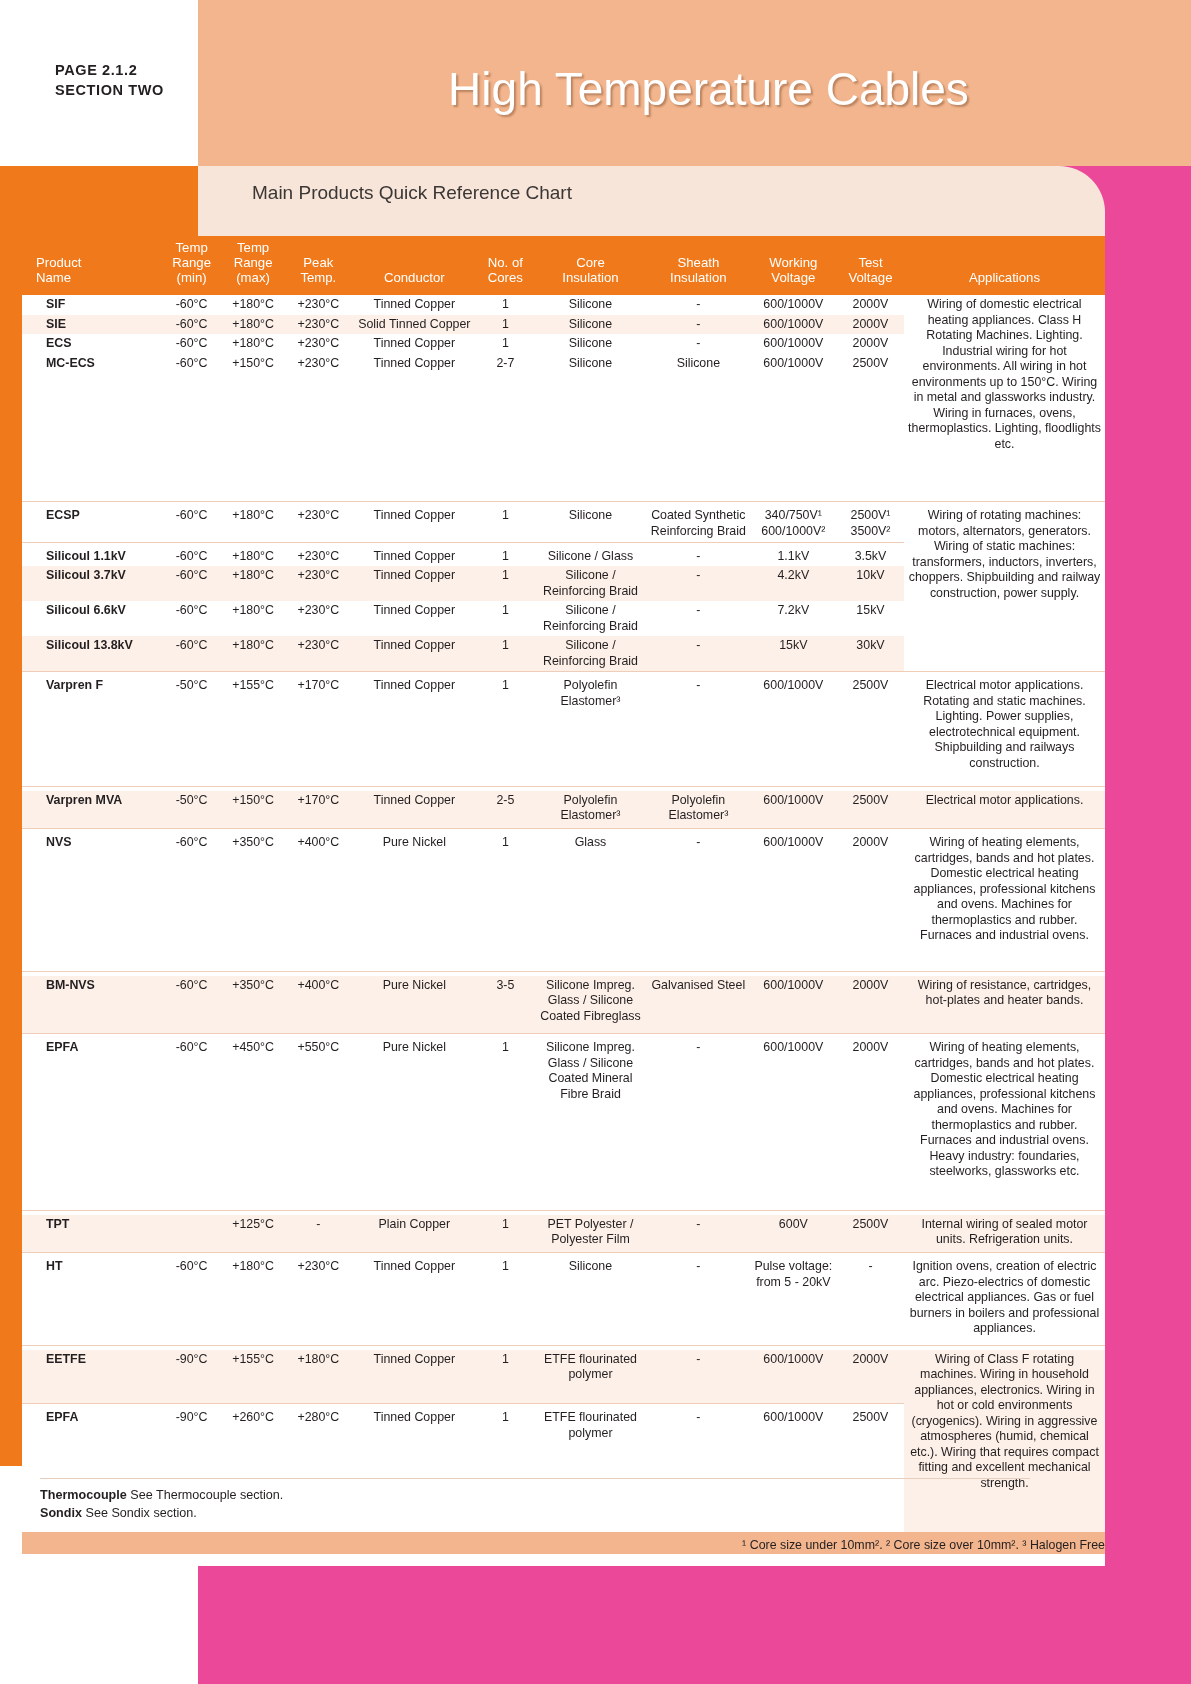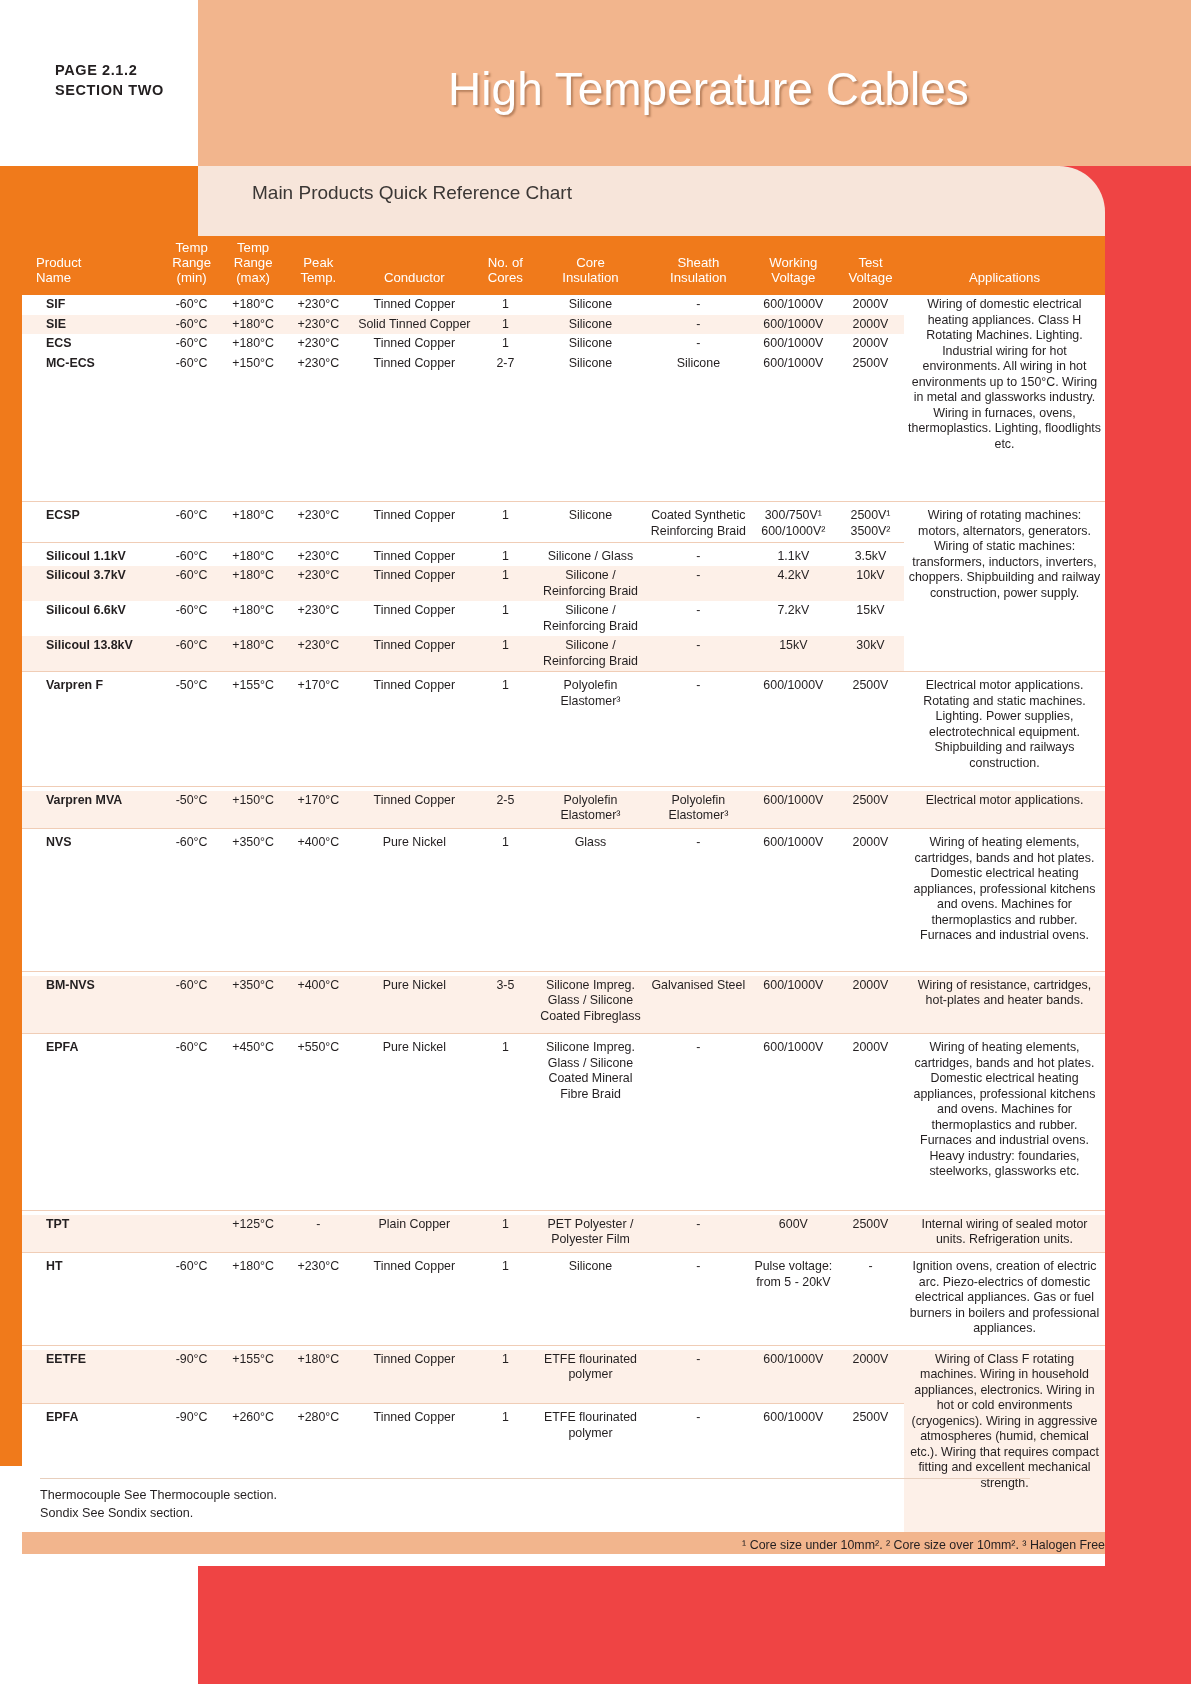--- a/index.html
+++ b/index.html
@@ -7,21 +7,21 @@
     width:1191px;height:1684px;
     background:#ffffff;
     font-family:"Liberation Sans", sans-serif;
     color:#231f20;
     position:relative;
     overflow:hidden;
   }
   
   .page{
     position:absolute;inset:0;
-    background:#ef4444;
+    background:#ec4899;
   }
   .white-top{
     position:absolute;left:0;top:0;width:1191px;height:166px;background:#ffffff;
   }
   .header-band{
     position:absolute;left:198px;top:0;width:993px;height:166px;
     background:#f2b58d;
   }
   .orange-left{
     position:absolute;left:0px;top:166px;width:198px;height:70px;background:#f07a1b;
@@ -100,21 +100,21 @@
     border-top:1px solid #f0cdb6;
     padding:0;height:0;line-height:0;font-size:0;
   }
   .nowrap{white-space:nowrap;}
 
   
   .footer-notes{
     position:absolute;left:40px;top:1486px;width:1000px;
     font-size:12.6px;line-height:18px;
   }
-  .footer-notes b{font-weight:normal;margin-top:44px;}
+  .footer-notes b{font-weight:bold;margin-top:44px;}
   .footrule{
     position:absolute;left:40px;top:1478px;width:990px;height:1px;background:#e8cfbd;
   }
   .footnote{
     position:absolute;left:0px;top:1538px;width:1105px;
     text-align:right;font-size:12.4px;color:#231f20;
   }
   .footnote-bg{
     position:absolute;left:22px;top:1532px;width:1083px;height:22px;background:#f2b58d;
   }
@@ -250,21 +250,21 @@
 
       <tr style="height:36px">
         <td class="pname">ECSP</td>
         <td>-60°C</td>
         <td>+180°C</td>
         <td>+230°C</td>
         <td>Tinned Copper</td>
         <td>1</td>
         <td>Silicone</td>
         <td>Coated Synthetic Reinforcing Braid</td>
-        <td>300/750V¹ 600/1000V²</td>
+        <td>340/750V¹ 600/1000V²</td>
         <td>2500V¹ 3500V²</td>
         <td class="apps" rowspan="6">Wiring of rotating machines: motors, alternators, generators. Wiring of static machines: transformers, inductors, inverters, choppers. Shipbuilding and railway construction, power supply.</td>
       </tr>
       <tr class="sep">
           <td colspan="10"></td>
         </tr>
 
       <tr>
         <td class="pname">Silicoul 1.1kV</td>
         <td>-60°C</td>

